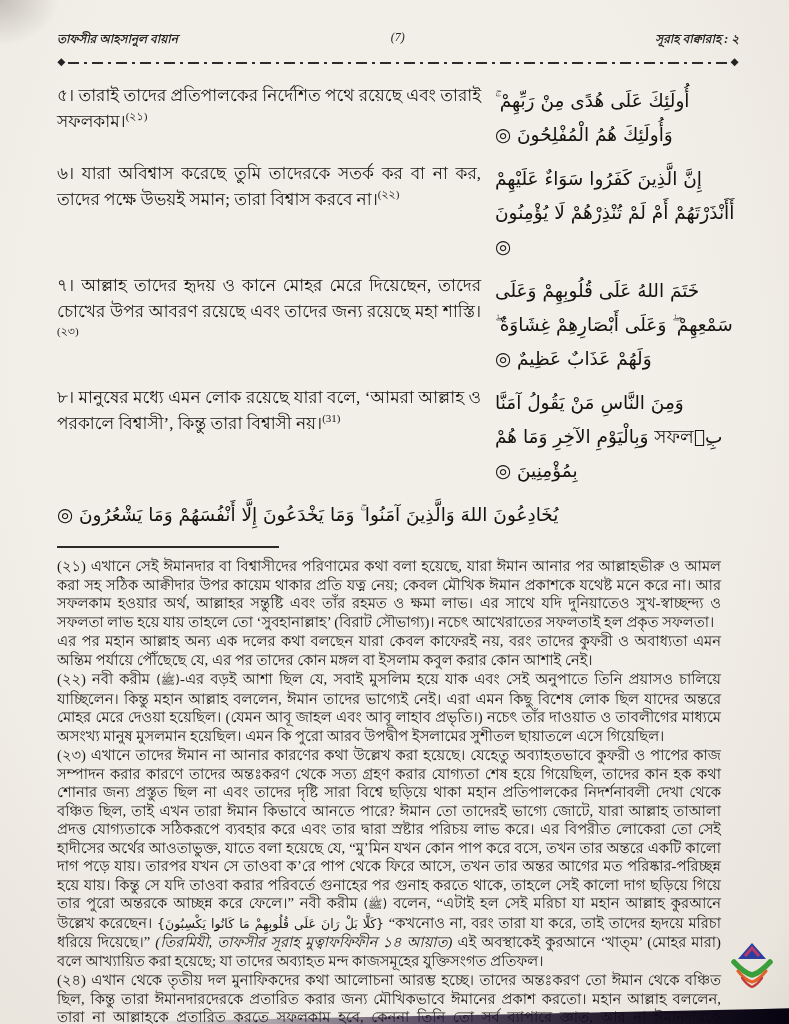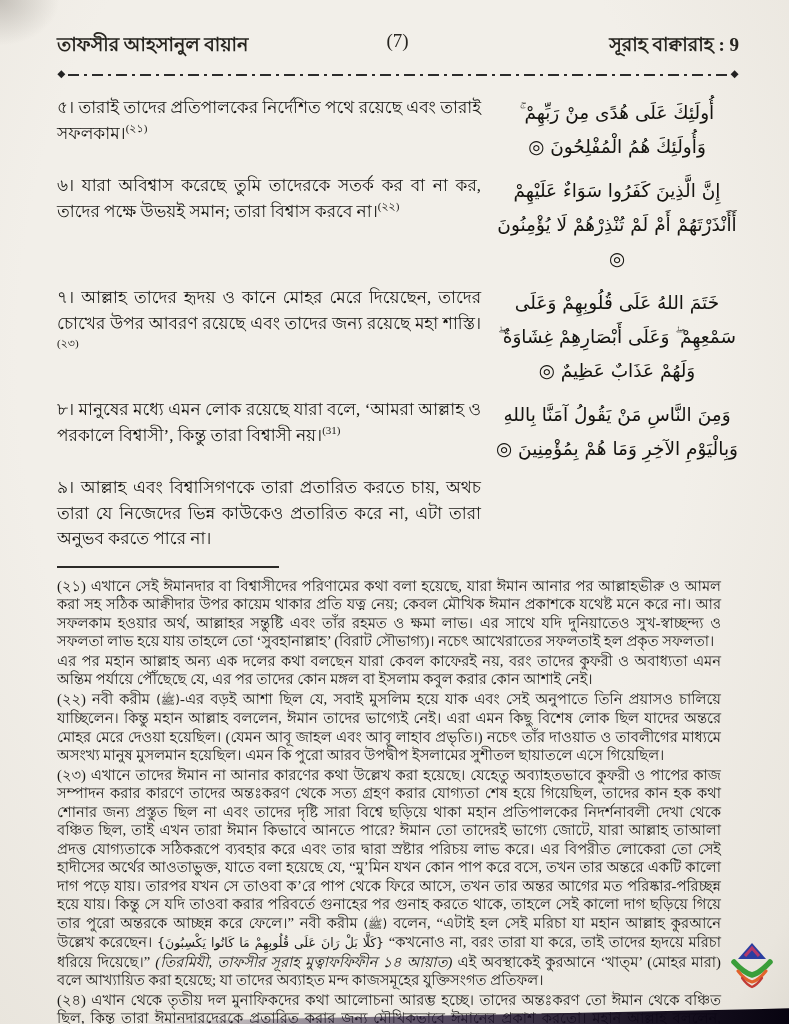--- a/index.html
+++ b/index.html
@@ -6,35 +6,35 @@
   body{
     width:789px;height:1024px;overflow:hidden;position:relative;
     background:radial-gradient(ellipse at 45% 35%, #f2efe9 55%, #e9e5dd 92%, #e0dcd3 100%);
     font-family:"Liberation Serif", serif;
     color:#1d1c1a;
   }
   .page{position:absolute;inset:0;padding:30px 50px 0 57px;box-sizing:border-box;}
 
   
   .header{position:relative;display:flex;justify-content:space-between;align-items:baseline;
-    font-size:19px;font-weight:600;color:#26241f;}
+    font-size:12px;font-weight:600;color:#26241f;font-style:italic;}
   .header .center{position:absolute;left:50%;transform:translateX(-52%);font-weight:500;}
 
   
   .sep{display:flex;align-items:center;margin-top:7px;}
   .diamond{font-size:11px;line-height:1;color:#222;}
   .dashline{flex:1;height:2px;margin:0 2px;
     background:repeating-linear-gradient(90deg,#2c2c2c 0 11px,transparent 11px 16px,#2c2c2c 16px 19px,transparent 19px 24px);}
 
   
   .verses{margin-top:15px;}
   .vrow{display:flex;gap:14px;margin-bottom:9px;}
   .bn{width:424px;font-size:17px;line-height:25.5px;text-align:justify;color:#161512;}
   .bn sup{font-size:11px;line-height:0;}
-  .ar{flex:1;direction:rtl;text-align:center;font-family:"DejaVu Sans",sans-serif;
+  .ar{flex:1;direction:rtl;text-align:left;font-family:"DejaVu Sans",sans-serif;
     font-size:18.5px;line-height:34px;color:#14130f;padding-top:1px;}
 
   
   .fnrule{width:222px;border-top:2.5px solid #2b2a27;margin:14px 0 9px 0;}
   .footnotes{font-size:14.7px;line-height:18.5px;text-align:justify;color:#1b1a17;}
   .footnotes p{margin:0 18px 1px 0;}
   .sal{font-family:"DejaVu Sans",sans-serif;font-size:12px;}
   .ar-inline{direction:rtl;unicode-bidi:isolate;font-family:"DejaVu Sans",sans-serif;font-size:12.5px;}
   .ref{font-style:italic;}
 
@@ -49,21 +49,21 @@
     background:radial-gradient(ellipse at 0% 0%, rgba(120,115,108,0.35), rgba(120,115,108,0) 70%);}
 </style>
 </head>
 <body>
 
 <div class="page">
 
   <div class="header">
     <span>তাফসীর আহসানুল বায়ান</span>
     <span class="center">(7)</span>
-    <span>সূরাহ বাক্বারাহ : 9</span>
+    <span>সূরাহ বাক্বারাহ : ২</span>
   </div>
 
   <div class="sep">
     <span class="diamond">◆</span>
     <span class="dashline"></span>
     <span class="diamond">◆</span>
   </div>
 
   <div class="verses">
 
@@ -77,25 +77,25 @@
       <div class="ar">إِنَّ الَّذِينَ كَفَرُوا سَوَاءٌ عَلَيْهِمْ أَأَنْذَرْتَهُمْ أَمْ لَمْ تُنْذِرْهُمْ لَا يُؤْمِنُونَ ◎</div>
     </div>
 
     <div class="vrow">
       <div class="bn"><span>৭।</span> <span>আল্লাহ তাদের হৃদয় ও কানে মোহর মেরে দিয়েছেন, তাদের চোখের উপর আবরণ রয়েছে এবং তাদের জন্য রয়েছে মহা শাস্তি।</span><sup>(২৩)</sup></div>
       <div class="ar">خَتَمَ اللهُ عَلَى قُلُوبِهِمْ وَعَلَى سَمْعِهِمْ ۖ وَعَلَى أَبْصَارِهِمْ غِشَاوَةٌ ۖ وَلَهُمْ عَذَابٌ عَظِيمٌ ◎</div>
     </div>
 
     <div class="vrow">
       <div class="bn"><span>৮।</span> <span>মানুষের মধ্যে এমন লোক রয়েছে যারা বলে, ‘আমরা আল্লাহ ও পরকালে বিশ্বাসী’, কিন্তু তারা বিশ্বাসী নয়।</span><sup>(31)</sup></div>
-      <div class="ar">وَمِنَ النَّاسِ مَنْ يَقُولُ آمَنَّا بِاللهِ وَبِالْيَوْمِ الآخِرِ وَمَا هُمْ بِمُؤْمِنِينَ ◎</div>
+      <div class="ar">وَمِنَ النَّاسِ مَنْ يَقُولُ آمَنَّا بِসফলতِ وَبِالْيَوْمِ الآخِرِ وَمَا هُمْ بِمُؤْمِنِينَ ◎</div>
     </div>
 
     <div class="vrow">
-      <div class="bn"><span>৯।</span> <span>আল্লাহ এবং বিশ্বাসিগণকে তারা প্রতারিত করতে চায়, অথচ তারা যে নিজেদের ভিন্ন কাউকেও প্রতারিত করে না, এটা তারা অনুভব করতে পারে না।</span><sup></sup></div>
+      <div class="ar">يُخَادِعُونَ اللهَ وَالَّذِينَ آمَنُوا ۚ وَمَا يَخْدَعُونَ إِلَّا أَنْفُسَهُمْ وَمَا يَشْعُرُونَ ◎</div>
     </div>
 
   </div>
 
   <div class="fnrule"></div>
 
   <div class="footnotes">
     <p>(২১) এখানে সেই ঈমানদার বা বিশ্বাসীদের পরিণামের কথা বলা হয়েছে, যারা ঈমান আনার পর আল্লাহভীরু ও আমল করা সহ সঠিক আক্বীদার উপর কায়েম থাকার প্রতি যত্ন নেয়; কেবল মৌখিক ঈমান প্রকাশকে যথেষ্ট মনে করে না। আর সফলকাম হওয়ার অর্থ, আল্লাহর সন্তুষ্টি এবং তাঁর রহমত ও ক্ষমা লাভ। এর সাথে যদি দুনিয়াতেও সুখ-স্বাচ্ছন্দ্য ও সফলতা লাভ হয়ে যায় তাহলে তো ‘সুবহানাল্লাহ’ (বিরাট সৌভাগ্য)। নচেৎ আখেরাতের সফলতাই হল প্রকৃত সফলতা।</p>
     <p>এর পর মহান আল্লাহ অন্য এক দলের কথা বলছেন যারা কেবল কাফেরই নয়, বরং তাদের কুফরী ও অবাধ্যতা এমন অন্তিম পর্যায়ে পৌঁছেছে যে, এর পর তাদের কোন মঙ্গল বা ইসলাম কবুল করার কোন আশাই নেই।</p>
     <p><span>(২২) নবী করীম </span><span class="sal">(ﷺ)</span><span>-এর বড়ই আশা ছিল যে, সবাই মুসলিম হয়ে যাক এবং সেই অনুপাতে তিনি প্রয়াসও চালিয়ে যাচ্ছিলেন। কিন্তু মহান আল্লাহ বললেন, ঈমান তাদের ভাগ্যেই নেই। এরা এমন কিছু বিশেষ লোক ছিল যাদের অন্তরে মোহর মেরে দেওয়া হয়েছিল। (যেমন আবূ জাহল এবং আবূ লাহাব প্রভৃতি।) নচেৎ তাঁর দাওয়াত ও তাবলীগের মাধ্যমে অসংখ্য মানুষ মুসলমান হয়েছিল। এমন কি পুরো আরব উপদ্বীপ ইসলামের সুশীতল ছায়াতলে এসে গিয়েছিল।</span></p>

